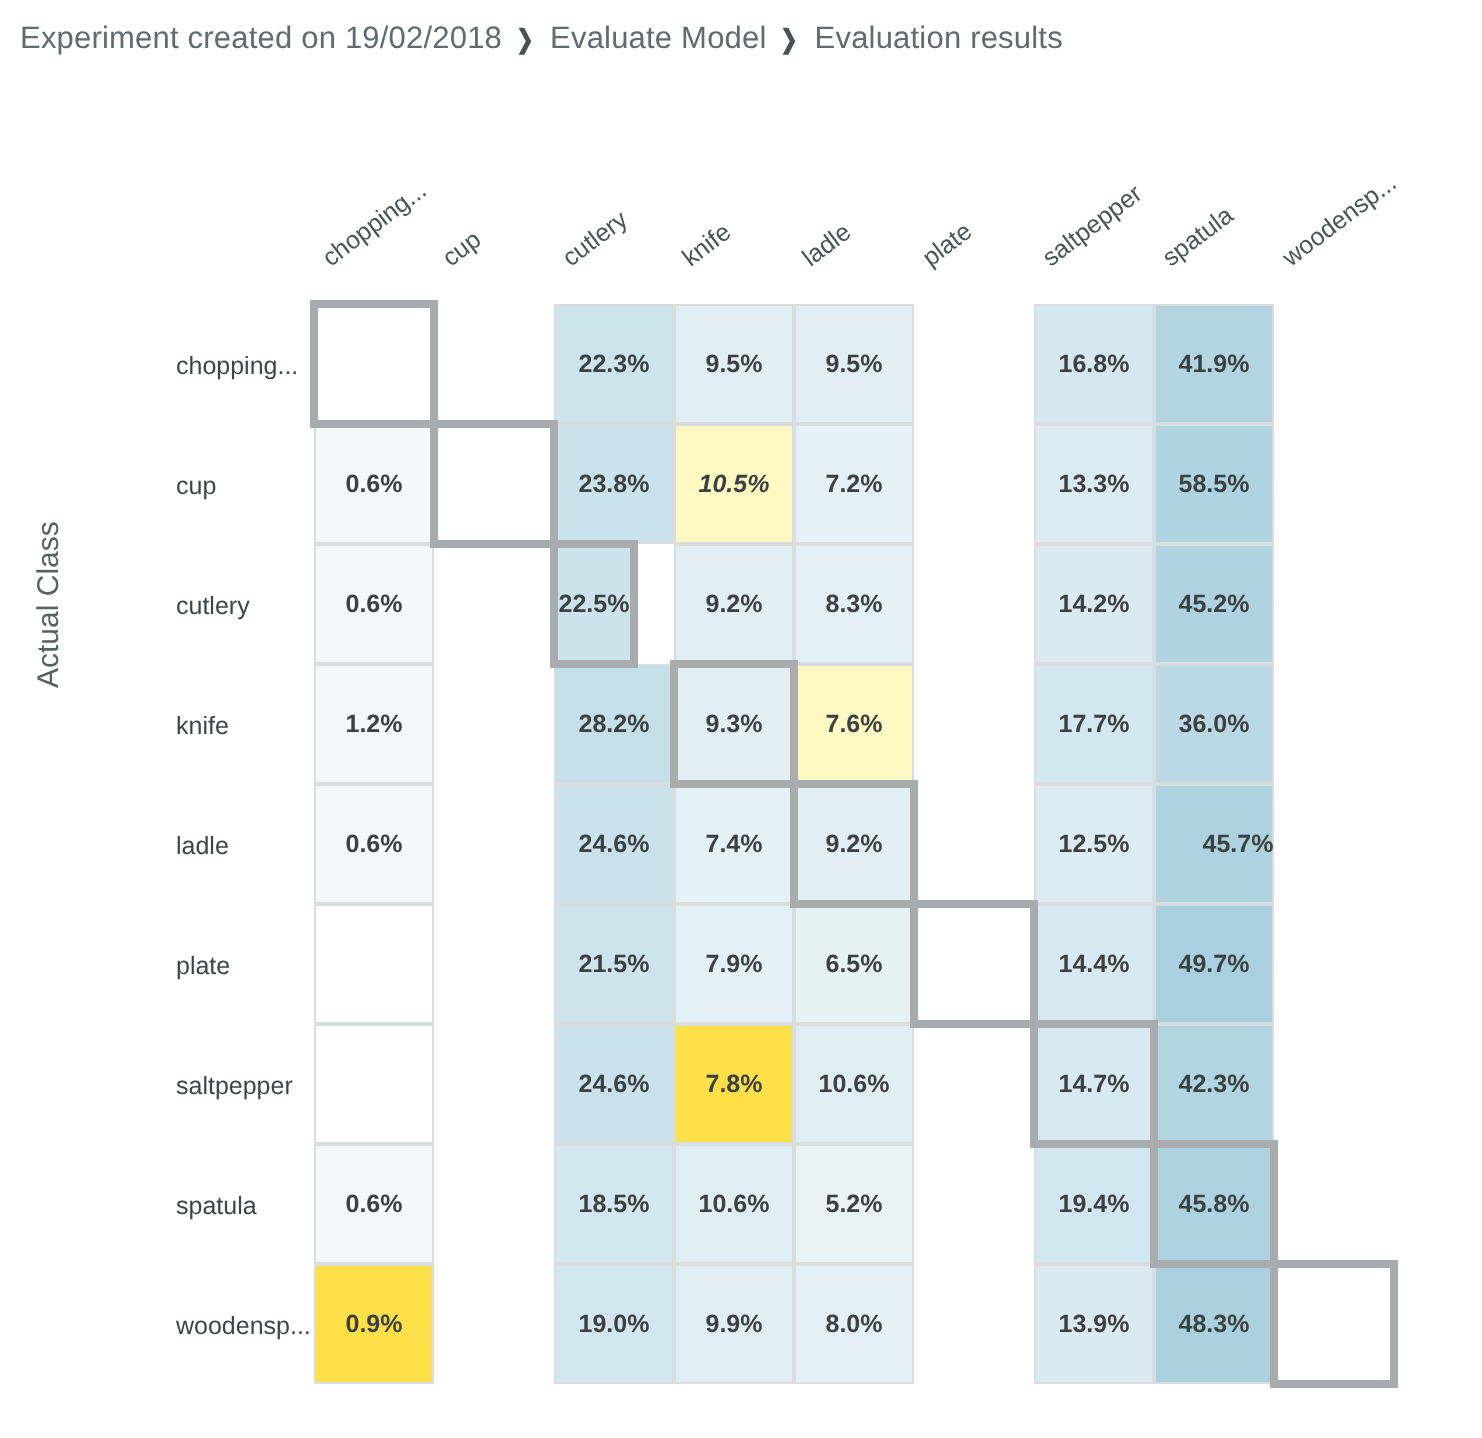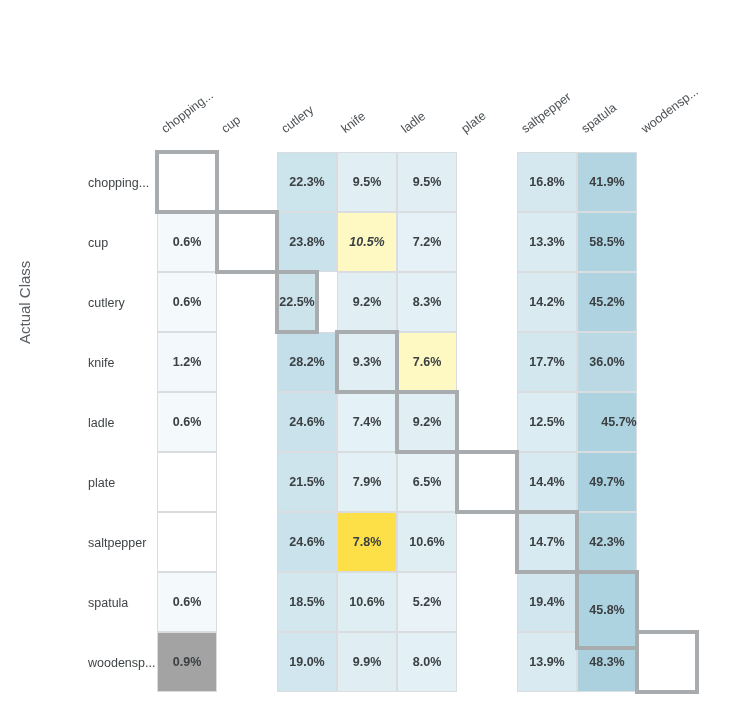--- a/index.html
+++ b/index.html
@@ -81,20 +81,23 @@
   .cell.diag {
     border: 4px solid #a9acae;
     z-index: 5;
   }
 </style>
 </head>
 <body>
 
 <div id="root">
 
+  <div class="breadcrumb">
+    <span class="crumb">Experiment created on 19/02/2018</span><span class="sep">❯</span><span class="crumb">Evaluate Model</span><span class="sep">❯</span><span class="crumb">Evaluation results</span>
+  </div>
 
   <div class="axis-title">Actual Class</div>
 
   <div class="col-headers" id="col-headers">
       <div class="col-head" style="left: 167px; top: 122px;">chopping...</div>
       <div class="col-head" style="left: 227px; top: 122px;">cup</div>
       <div class="col-head" style="left: 287px; top: 122px;">cutlery</div>
       <div class="col-head" style="left: 347px; top: 122px;">knife</div>
       <div class="col-head" style="left: 407px; top: 122px;">ladle</div>
       <div class="col-head" style="left: 467px; top: 122px;">plate</div>
@@ -179,23 +182,23 @@
       <div class="cell diag" style="left: 358px; top: 358px; width: 64px; height: 64px; background: rgb(216, 234, 241);">14.7%</div>
       <div class="cell" style="left: 420px; top: 360px; background: rgb(178, 213, 226);">42.3%</div>
       <div class="cell blank" style="left: 480px; top: 360px; background: transparent;"></div>
       <div class="cell" style="left: 0px; top: 420px; background: rgb(244, 249, 252);">0.6%</div>
       <div class="cell blank" style="left: 60px; top: 420px; background: transparent;"></div>
       <div class="cell" style="left: 120px; top: 420px; background: rgb(210, 231, 238);">18.5%</div>
       <div class="cell" style="left: 180px; top: 420px; background: rgb(223, 238, 243);">10.6%</div>
       <div class="cell" style="left: 240px; top: 420px; background: rgb(233, 243, 247);">5.2%</div>
       <div class="cell blank" style="left: 300px; top: 420px; background: transparent;"></div>
       <div class="cell" style="left: 360px; top: 420px; background: rgb(209, 230, 238);">19.4%</div>
-      <div class="cell diag" style="left: 418px; top: 418px; width: 64px; height: 80px; background: rgb(174, 211, 224);">45.8%</div>
+      <div class="cell diag" style="left: 418px; top: 418px; width: 64px; height: 64px; background: rgb(174, 211, 224);">45.8%</div>
       <div class="cell blank" style="left: 480px; top: 420px; background: transparent;"></div>
-      <div class="cell" style="left: 0px; top: 480px; background: #a3a3a3;">0.9%</div>
+      <div class="cell" style="left: 0px; top: 480px; background: #fde047;">0.9%</div>
       <div class="cell blank" style="left: 60px; top: 480px; background: transparent;"></div>
       <div class="cell" style="left: 120px; top: 480px; background: rgb(209, 230, 238);">19.0%</div>
       <div class="cell" style="left: 180px; top: 480px; background: rgb(224, 238, 244);">9.9%</div>
       <div class="cell" style="left: 240px; top: 480px; background: rgb(227, 240, 245);">8.0%</div>
       <div class="cell blank" style="left: 300px; top: 480px; background: transparent;"></div>
       <div class="cell" style="left: 360px; top: 480px; background: rgb(217, 235, 241);">13.9%</div>
       <div class="cell" style="left: 420px; top: 480px; background: rgb(171, 209, 223);">48.3%</div>
       <div class="cell diag" style="left: 478px; top: 478px; width: 64px; height: 64px; background: rgb(255, 255, 255);"></div>
     </div>
 

